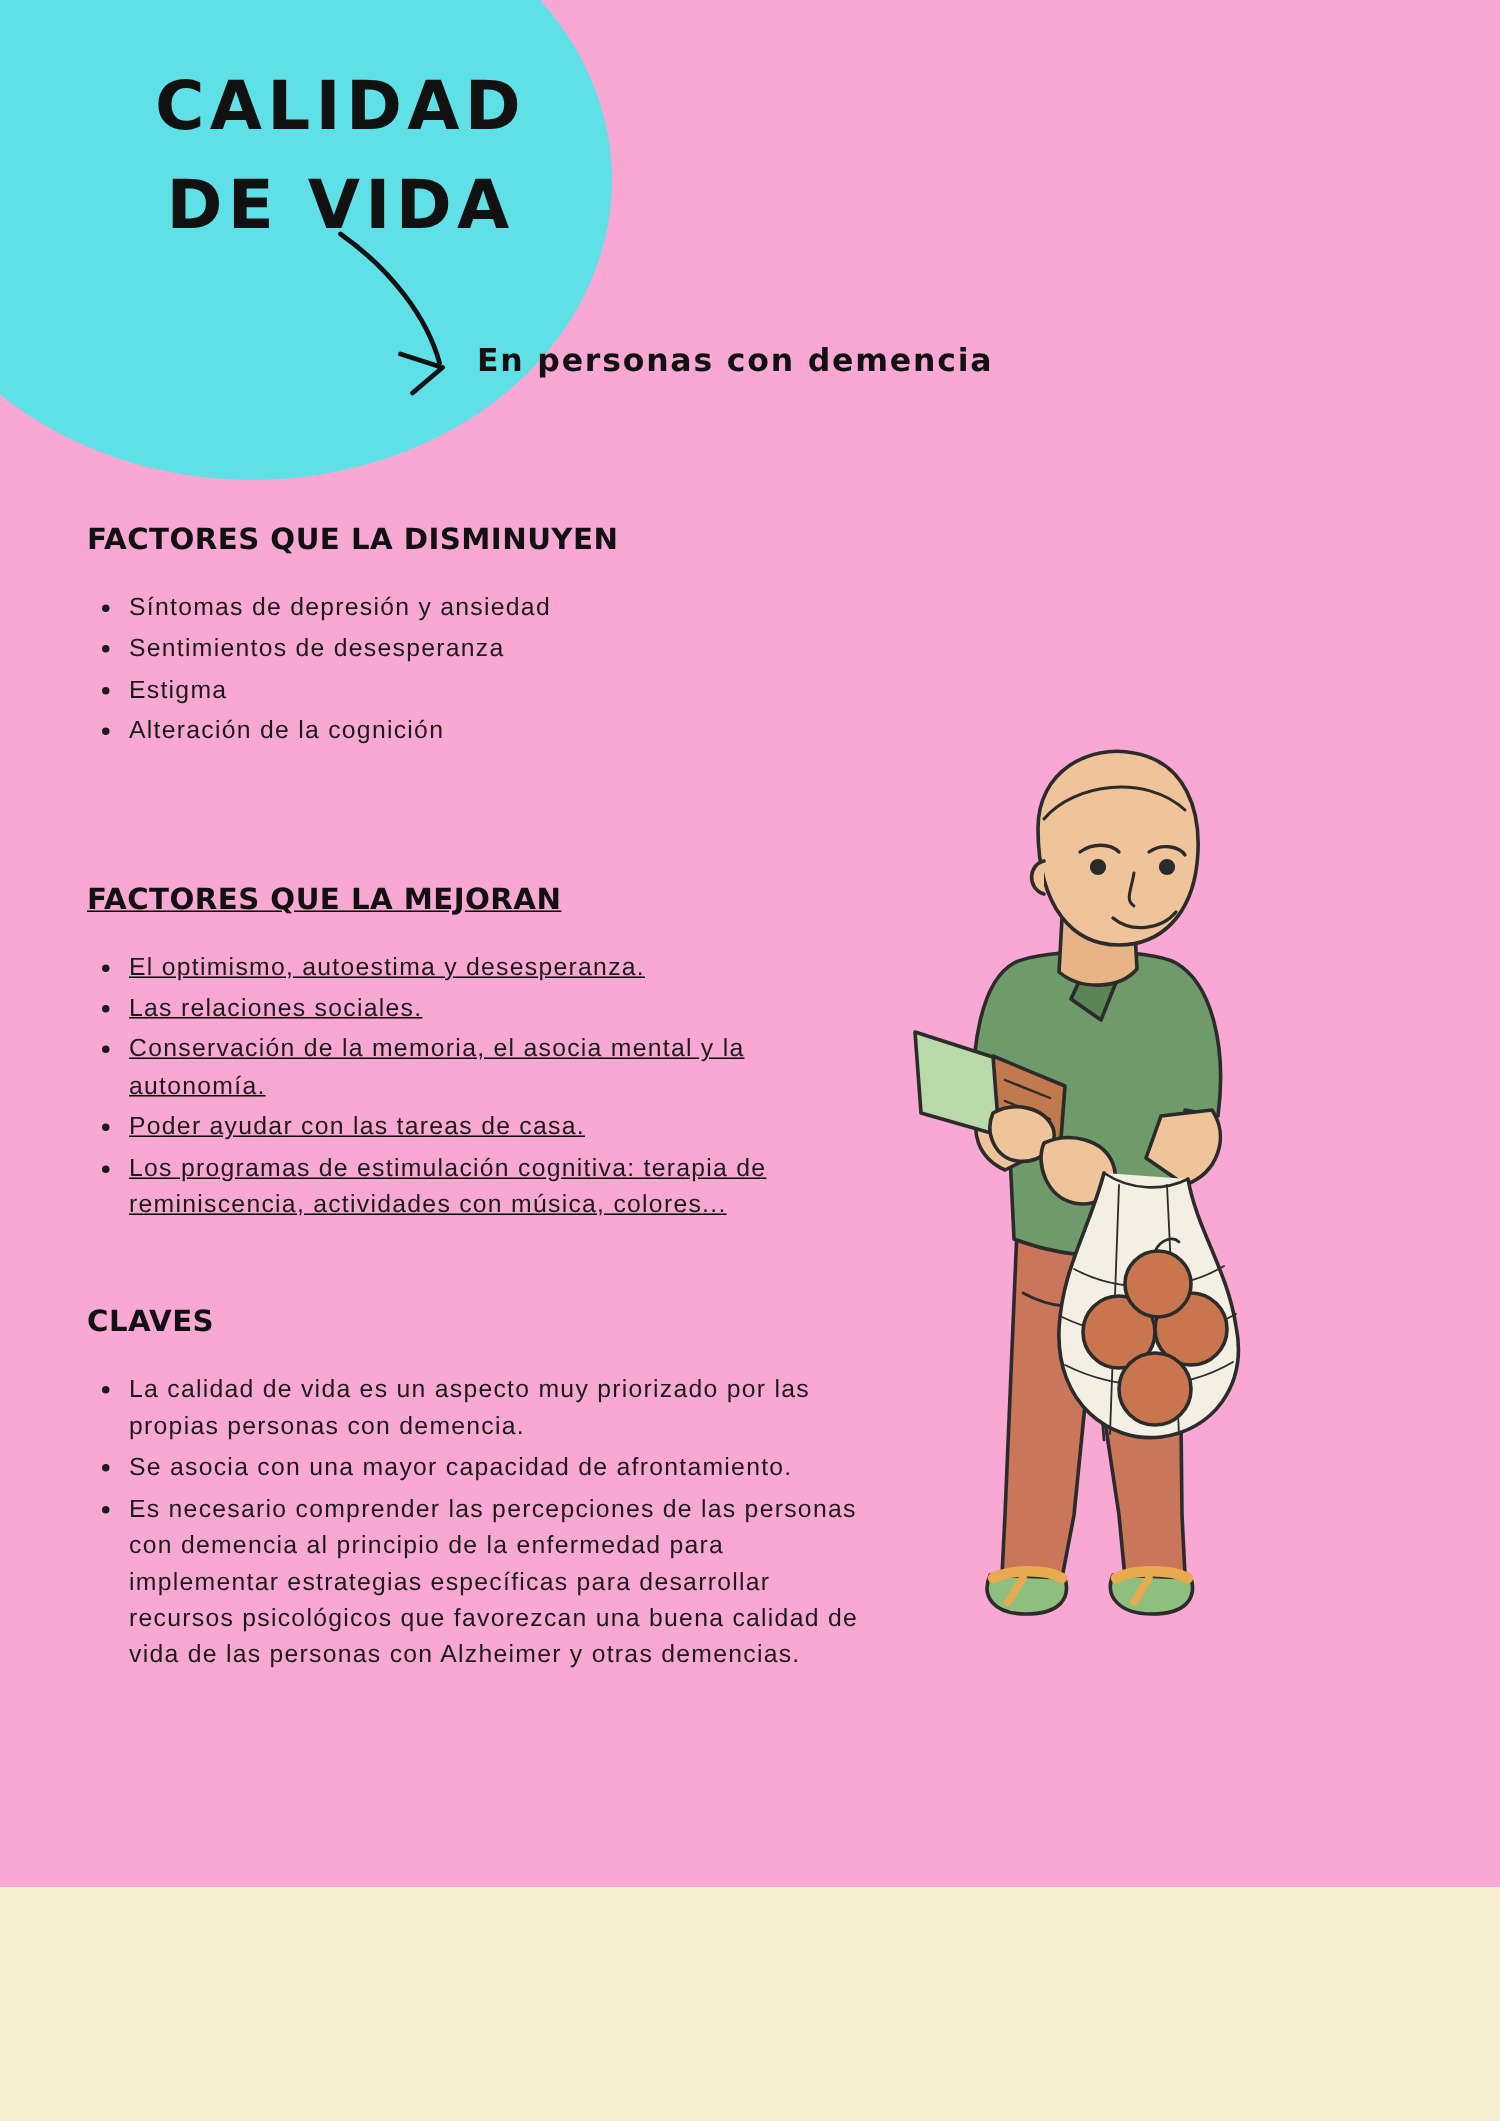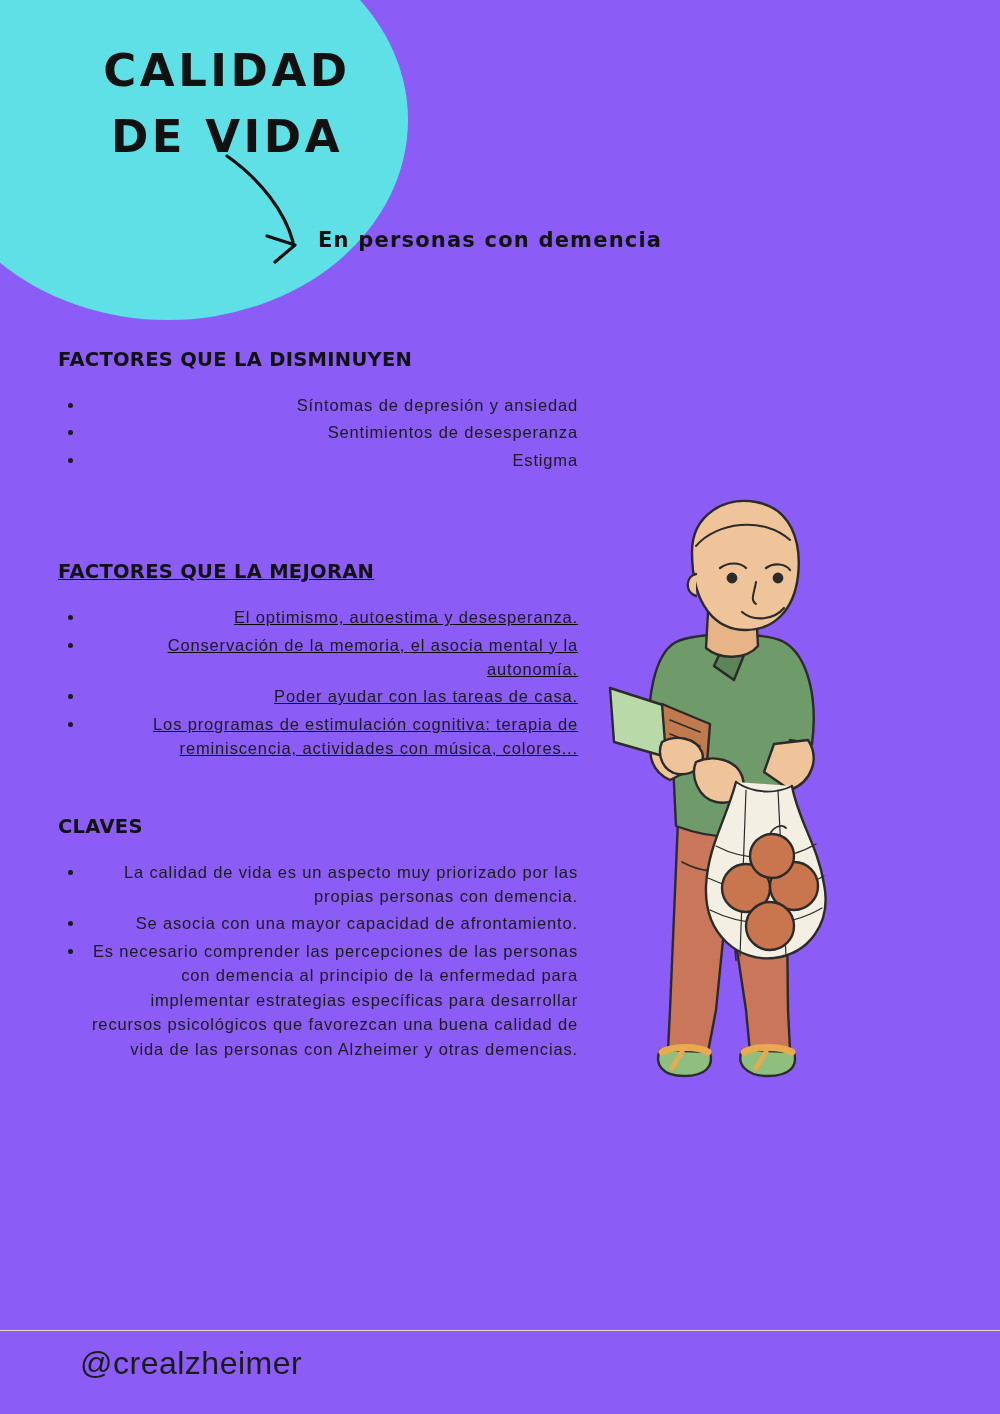--- a/index.html
+++ b/index.html
@@ -11,22 +11,22 @@
     height: 1414px;
     background: #f7eecd;
     font-family: "Liberation Sans", sans-serif;
     overflow: hidden;
     position: relative;
   }
 
   .poster {
     position: relative;
     width: 1000px;
-    height: 1414px;
-    background: #8b5cf6;
+    height: 1258px;
+    background: #f9a8d4;
     overflow: hidden;
   }
 
   
   .header-blob {
     position: absolute;
     left: -72px;
     top: -80px;
     width: 480px;
     height: 400px;
@@ -83,21 +83,20 @@
     font-weight: bold;
     font-size: 19.5px;
     letter-spacing: 0.3px;
     color: #111;
     margin: 0 0 22px 0;
   }
   .bullets {
     list-style: none;
     margin: 0;
     padding: 0;
-    text-align: right;
   }
   .bullets li {
     position: relative;
     padding-left: 28px;
     margin-bottom: 3px;
     font-family: "Liberation Sans", sans-serif;
     font-size: 16.5px;
     letter-spacing: 0.85px;
     line-height: 1.48;
     color: #1b1b1b;
@@ -165,27 +164,29 @@
   <div class="subtitle">En personas con demencia</div>
 
   <div class="content">
 
     <div class="section sec-gap-1">
       <h2 class="section-title">FACTORES QUE LA DISMINUYEN</h2>
       <ul class="bullets">
         <li>Síntomas de depresión y ansiedad</li>
         <li>Sentimientos de desesperanza</li>
         <li>Estigma</li>
+        <li>Alteración de la cognición</li>
       </ul>
     </div>
 
     <div class="section sec-gap-2">
       <h2 class="section-title">FACTORES QUE LA MEJORAN</h2>
       <ul class="bullets">
         <li>El optimismo, autoestima y desesperanza.</li>
+        <li>Las relaciones sociales.</li>
         <li>Conservación de la memoria, el asocia mental y la autonomía.</li>
         <li>Poder ayudar con las tareas de casa.</li>
         <li>Los programas de estimulación cognitiva: terapia de reminiscencia, actividades con música, colores...</li>
       </ul>
     </div>
 
     <div class="section">
       <h2 class="section-title">CLAVES</h2>
       <ul class="bullets">
         <li>La calidad de vida es un aspecto muy priorizado por las propias personas con demencia.</li>

